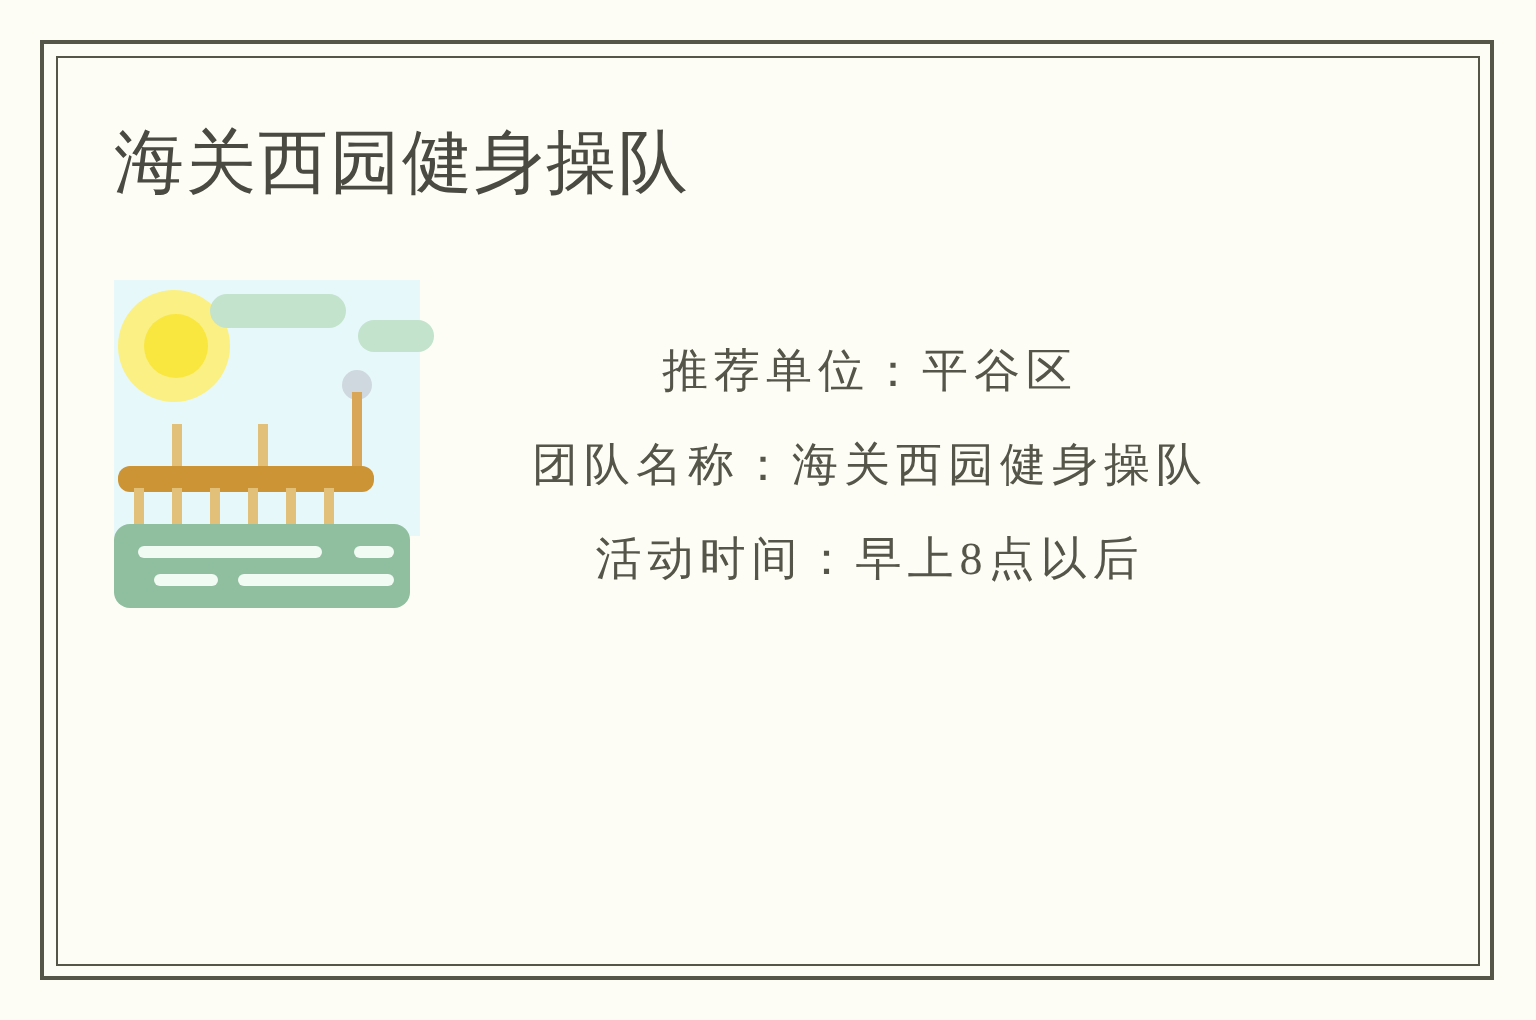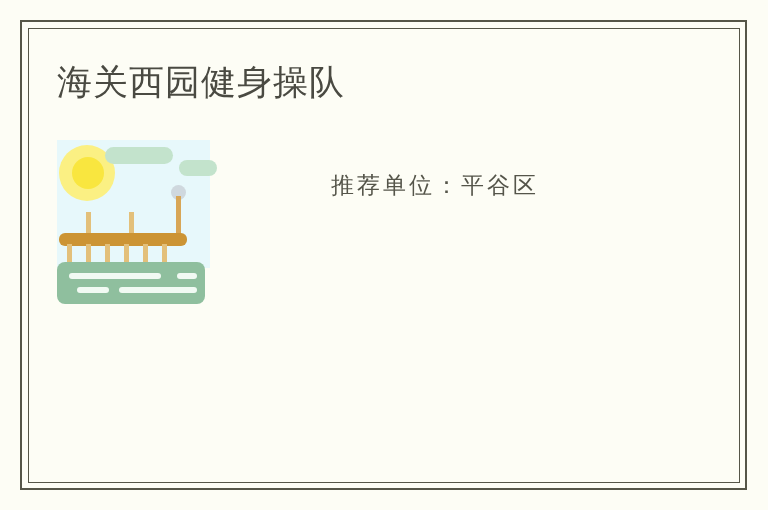--- a/index.html
+++ b/index.html
@@ -196,15 +196,17 @@
     <div class="water">
       <div class="wave" style="left:12px; top:11px; width:92px"></div>
       <div class="wave" style="left:120px; top:11px; width:20px"></div>
       <div class="wave" style="left:20px; top:25px; width:32px"></div>
       <div class="wave" style="left:62px; top:25px; width:78px"></div>
     </div>
   </div>
 
   <div class="info">
     <div class="info-line">推荐单位：平谷区</div>
+    <div class="info-line">团队名称：海关西园健身操队</div>
+    <div class="info-line">活动时间：早上8点以后</div>
   </div>
 
 </div>
 
 </body></html>

